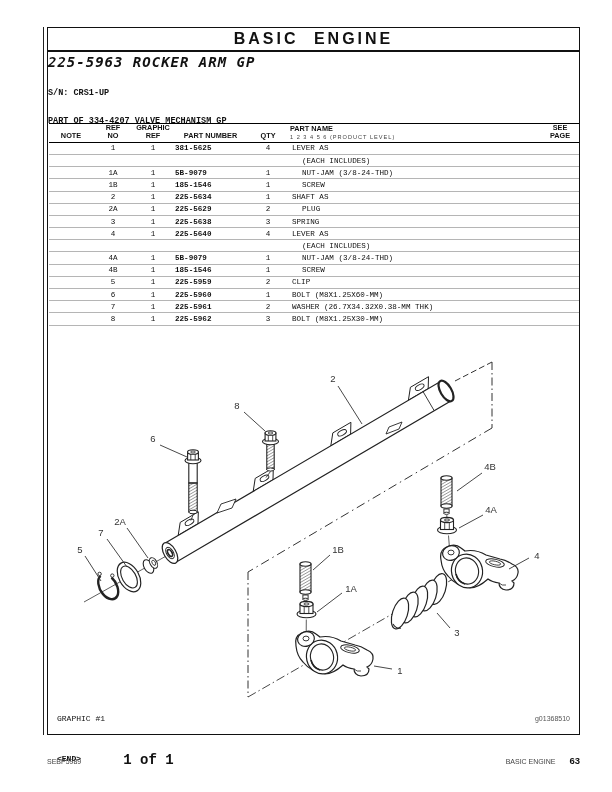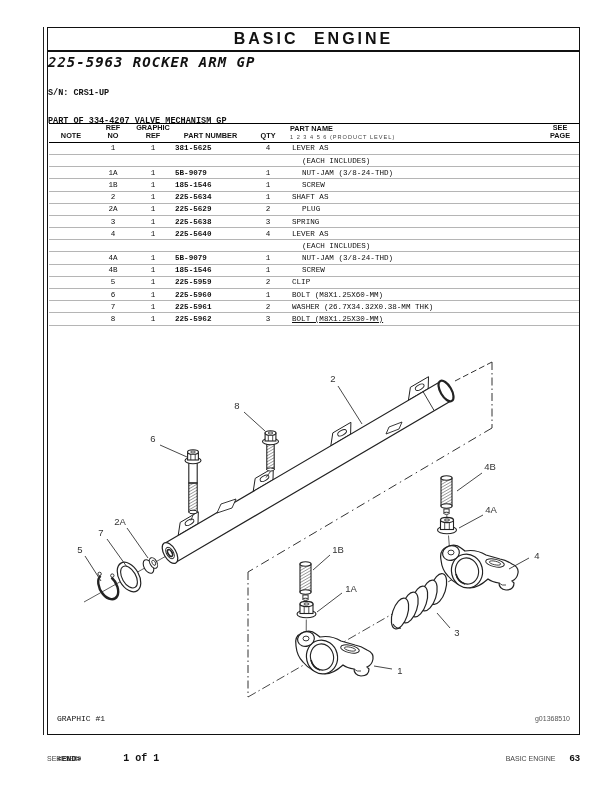--- a/index.html
+++ b/index.html
@@ -26,21 +26,21 @@
   .plvl{font-weight:normal;font-size:5.6px;color:#444;letter-spacing:1px;display:block;margin-top:1px;}
   .diagram-svg{position:absolute;left:0;top:0;width:612px;height:792px;}
   .dlabel{position:absolute;transform:translate(-50%,-50%);font-size:9.5px;color:#333;
           font-family:"Liberation Sans",sans-serif;background:transparent;}
   .graphic-row{position:absolute;left:9px;right:9px;top:686px;display:flex;justify-content:space-between;align-items:baseline;
                font-family:"Liberation Mono",monospace;font-size:8px;}
   .graphic-row .mid{position:absolute;left:0;right:0;text-align:left;font-weight:bold;margin-top:40px;}
   .graphic-row .gid{font-family:"Liberation Sans",sans-serif;font-size:7px;color:#555;}
   .bottom-bar{position:absolute;left:47px;right:32px;top:752px;display:flex;align-items:baseline;}
   .bottom-bar .code{font-size:7px;color:#444;}
-  .bottom-bar .pages{font-family:"Liberation Mono",monospace;font-weight:bold;font-size:10px;margin-left:42px;}
+  .bottom-bar .pages{font-family:"Liberation Mono",monospace;font-weight:bold;font-size:14px;margin-left:42px;}
   .bottom-bar .spacer{flex:1}
   .bottom-bar .sect{font-size:7px;color:#444;margin-right:14px;}
   .bottom-bar .pnum{font-weight:bold;font-size:9.5px;}
 </style>
 </head>
 <body>
 
 <div class="page">
 
   <svg class="diagram-svg" viewBox="0 0 612 792">
@@ -357,21 +357,21 @@
               <td class="c">2</td>
               <td class="l" style="padding-left: 4px;">WASHER (26.7X34.32X0.38-MM THK)</td>
               <td class="r"></td>
             </tr>
             <tr>
               <td class="c"></td>
               <td class="c">8</td>
               <td class="c">1</td>
               <td class="r pn">225-5962</td>
               <td class="c">3</td>
-              <td class="l" style="padding-left: 4px; text-decoration: underline;">BOLT (M8X1.25X30-MM)</td>
+              <td class="l" style="padding-left: 4px;">BOLT (M8X1.25X30-MM)</td>
               <td class="r"></td>
             </tr>
           </tbody>
       </table>
     </div>
 
     <div class="graphic-row">
       <span>GRAPHIC #1</span>
       <span class="mid">&lt;END&gt;</span>
       <span class="gid">g01368510</span>

